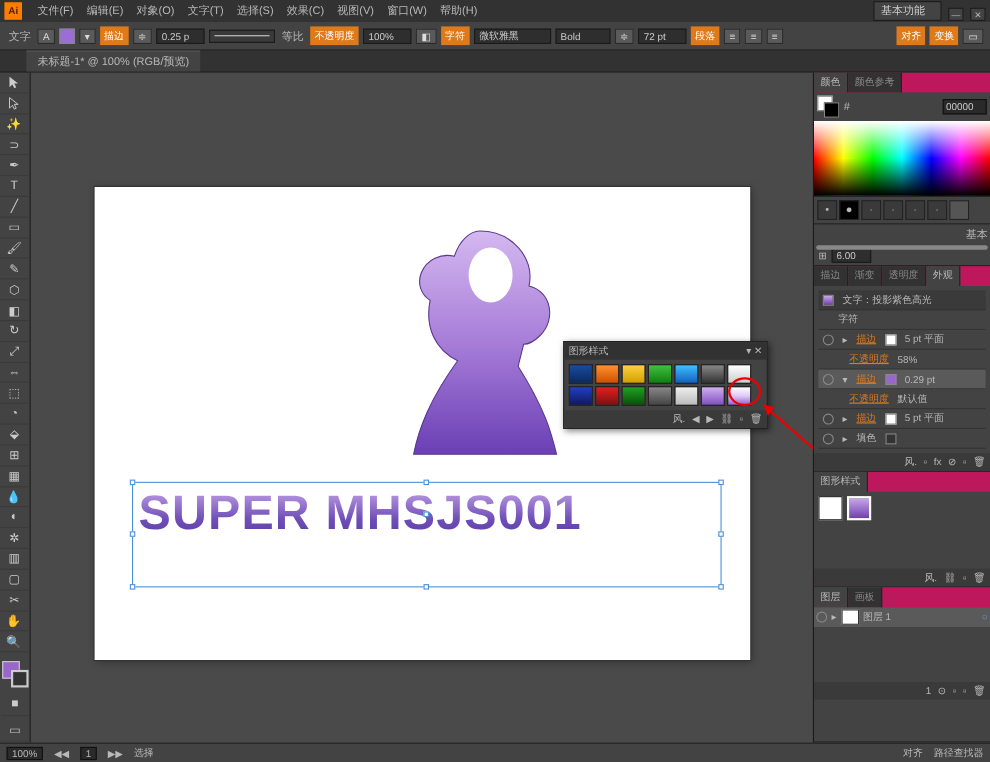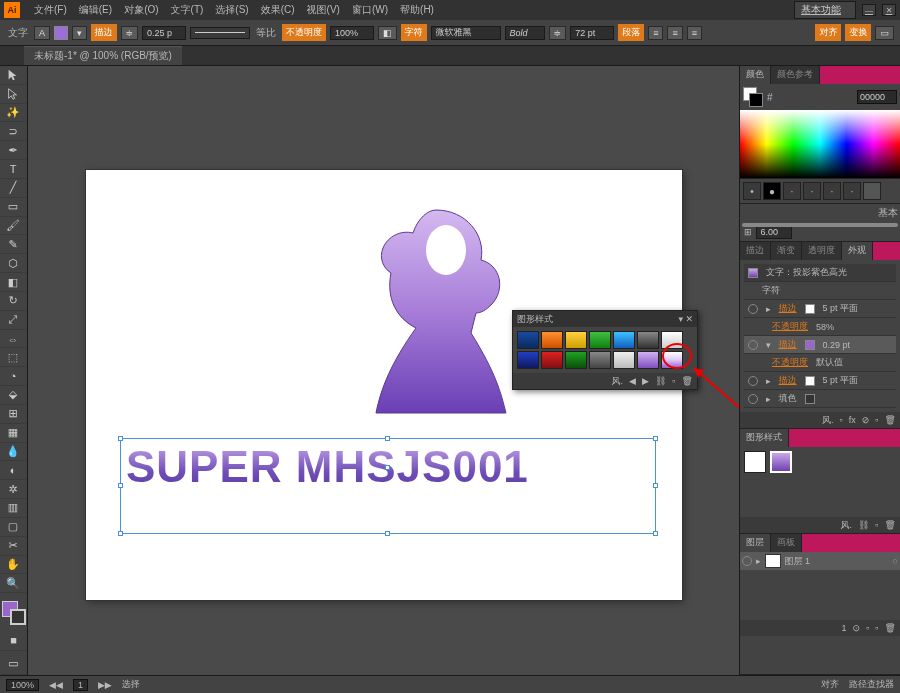--- a/index.html
+++ b/index.html
@@ -2,21 +2,21 @@
 <html><head>
 <meta charset="utf-8">
 <style>
 * { margin: 0; padding: 0; box-sizing: border-box; font-family: "Microsoft YaHei", sans-serif; }
 body { background: #323232; color: #b8b8b8; font-size: 10px; width: 900px; height: 693px; overflow: hidden; position: relative; }
 
 
 .menubar { background: #323232; height: 20px; display: flex; align-items: center; padding: 0 4px; }
 .ai-logo { width: 16px; height: 16px; background: #ff7c00; color: #4b1e00; display: flex; align-items: center; justify-content: center; font-weight: bold; font-size: 9px; margin-right: 8px; }
 .menu-item { padding: 0 6px; font-size: 10px; cursor: pointer; }
-.menubar-right { margin-left: auto; display: flex; align-items: center; gap: 6px; text-decoration: underline; }
+.menubar-right { margin-left: auto; display: flex; align-items: flex-end; gap: 6px; }
 .dropdown-small { background: #434343; border: 1px solid #1a1a1a; padding: 1px 14px 1px 6px; font-size: 10px; color: #ccc; position: relative; }
 .win-btn { width: 14px; height: 12px; background: #434343; border: 1px solid #1a1a1a; display:flex; align-items:center; justify-content:center; font-size:8px;}
 
 
 .controlbar { background: #434343; height: 26px; display: flex; align-items: center; padding: 0 6px; gap: 4px; border-bottom: 1px solid #1a1a1a; }
 .ctrl-label { font-size: 10px; padding: 0 2px; }
 .swatch-sm { width: 14px; height: 14px; background: #9b6dd7; border: 1px solid #888; }
 .ctrl-btn { background: #5a5a5a; border: 1px solid #2a2a2a; padding: 1px 4px; font-size: 9px; color: #ddd; }
 .ctrl-orange { background: #de7a1a; color: #fff; padding: 2px 4px; font-size: 9px; }
 .ctrl-field { background: #2e2e2e; border: 1px solid #1a1a1a; padding: 1px 4px; font-size: 9px; color: #ccc; width: 44px; }
@@ -119,21 +119,21 @@
   <span class="ctrl-orange">描边</span>
   <span class="ctrl-btn">≑</span>
   <input class="ctrl-field" value="0.25 p" style="">
   <div class="line-preview"></div>
   <span class="ctrl-label">等比</span>
   <span class="ctrl-orange">不透明度</span>
   <input class="ctrl-field" value="100%" style="">
   <span class="ctrl-btn">◧</span>
   <span class="ctrl-orange">字符</span>
   <input class="ctrl-field" style="width: 70px;" value="微软雅黑">
-  <input class="ctrl-field" style="width: 40px; font-style: italic;" value="Bold">
+  <input class="ctrl-field" style="width: 50px;" value="Bold">
   <span class="ctrl-btn">≑</span>
   <input class="ctrl-field" value="72 pt" style="">
   <span class="ctrl-orange">段落</span>
   <span class="ctrl-btn">≡</span>
   <span class="ctrl-btn">≡</span>
   <span class="ctrl-btn">≡</span>
   <span style="margin-left:auto" class="ctrl-orange">对齐</span>
   <span class="ctrl-orange">变换</span>
   <span class="ctrl-btn">▭</span>
 </div>

